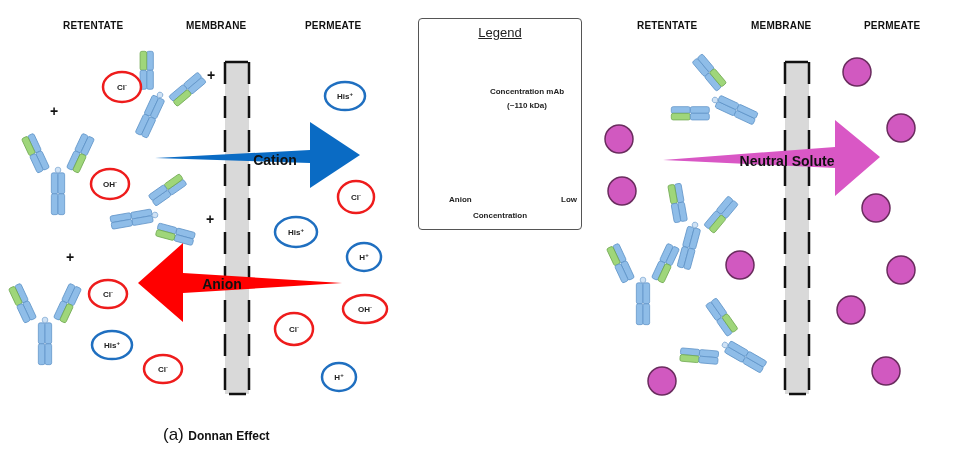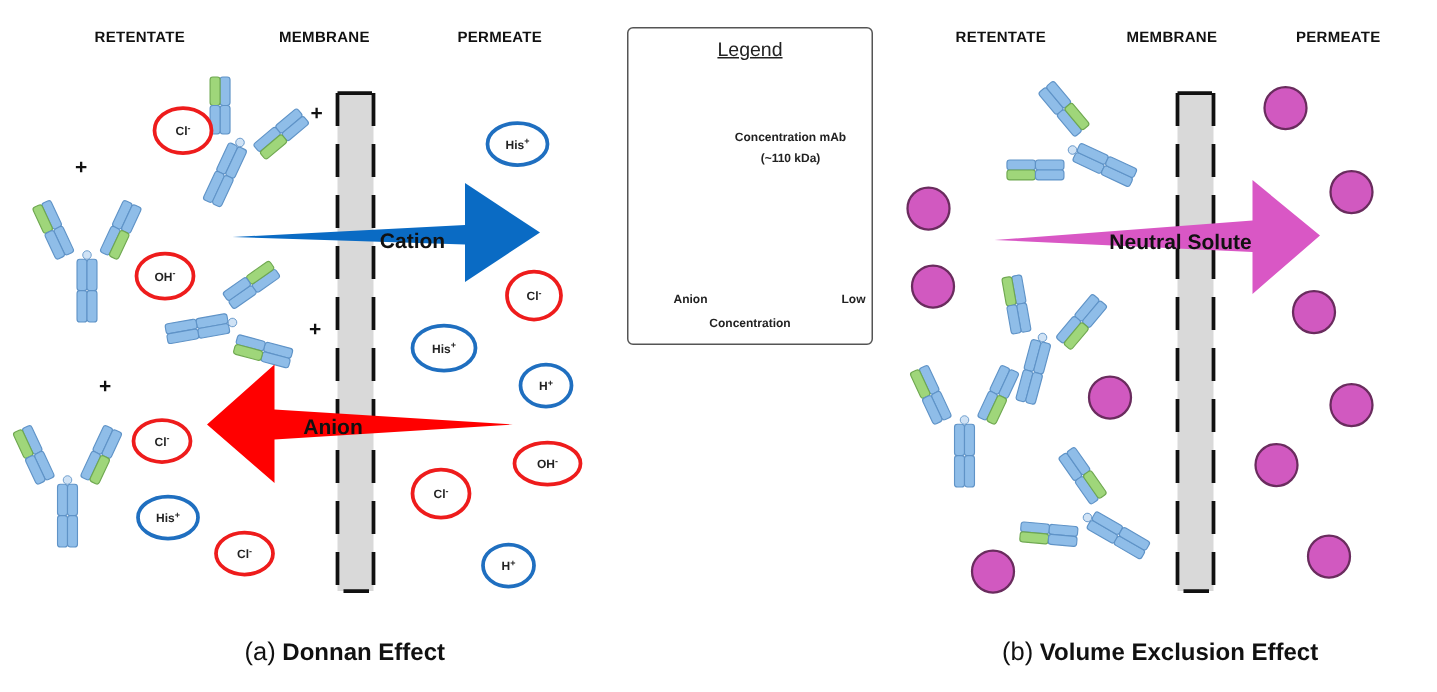--- a/index.html
+++ b/index.html
@@ -1,21 +1,21 @@
 <!DOCTYPE html>
 <html><head>
 <meta charset="utf-8">
 <style>
   html,body{margin:0;padding:0;background:#fff;}
   body{width:958px;height:461px;position:relative;overflow:hidden;font-family:"Liberation Sans",sans-serif;}
   #stage{position:absolute;left:0;top:0;width:958px;height:461px;}
   .hdr{position:absolute;font-weight:bold;font-size:10px;color:#111;letter-spacing:0.2px;}
   .cap{position:absolute;color:#111;}
   .cap .lt{font-size:17px;}
-  .cap .nm{font-size:16px;font-weight:bold;}
+  .cap .nm{font-size:12px;font-weight:bold;}
   .legend-box{position:absolute;left:418px;top:18px;width:162px;height:210px;border:1.5px solid #555;border-radius:4px;background:#fff;}
   .lg-title{position:absolute;left:0;right:0;top:6px;text-align:center;font-size:13px;text-decoration:underline;color:#222;}
   .lg-txt{position:absolute;font-size:8px;font-weight:bold;color:#222;text-align:center;}
   svg text{font-family:"Liberation Sans",sans-serif;}
 </style>
 </head>
 <body>
 
 <div id="stage">
 
@@ -177,17 +177,13 @@
     <div class="lg-txt" style="left:62px;top:82px;width:92px;">(~110 kDa)</div>
     <div class="lg-txt" style="left:30px;top:176px;">Anion</div>
     <div class="lg-txt" style="left:102px;top:176px;margin-left:40px;">Low</div>
     <div class="lg-txt" style="left:0;right:0;top:192px;">Concentration</div>
   </div>
 
   <div class="cap" style="left:163px;top:425px;">
     <span class="lt">(a)</span>
     <span class="nm">Donnan Effect</span>
   </div>
-  <div class="cap" style="left:668px;top:425px;">
-    <span class="lt">(b)</span>
-    <span class="nm">Volume Exclusion Effect</span>
-  </div>
 </div>
 
 </body></html>

